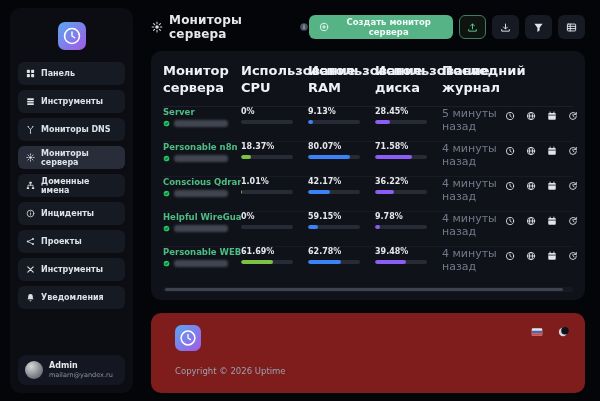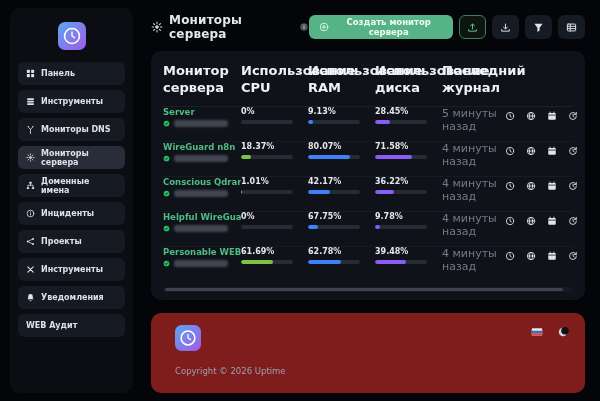--- a/index.html
+++ b/index.html
@@ -187,24 +187,28 @@
         </div>
         <div class="side-item">
           <span class="ic">
             <svg viewBox="0 0 16 16">
               <path fill="currentColor" d="M8 1.8a4.1 4.1 0 0 0-4.1 4.1v3L2.6 11.2h10.8L12.1 8.9v-3A4.1 4.1 0 0 0 8 1.8z"></path>
               <path fill="none" stroke="currentColor" stroke-width="1.4" stroke-linecap="round" stroke-linejoin="round" d="M6.7 13.2a1.4 1.4 0 0 0 2.6 0"></path>
             </svg>
           </span>
           <span>Уведомления</span>
         </div>
-        <div class="side-item">
-          <span>WEB Аудит</span>
-        </div>
       </nav>
+    <div class="user-card">
+      <div class="avatar"></div>
+      <div>
+        <div class="user-name">Admin</div>
+        <div class="user-email">mailarn@yandex.ru</div>
+      </div>
+    </div>
   </aside>
 
   <main class="main">
 
     <header class="page-header">
       <div class="title-wrap">
         <span class="ic title-ic" id="title-icon">
             <svg viewBox="0 0 16 16">
               <circle cx="8" cy="8" r="2.4" fill="currentColor"></circle>
               <path fill="none" stroke="currentColor" stroke-width="1.4" stroke-linecap="round" stroke-linejoin="round" d="M8 1.5v2.2M8 12.3v2.2M1.5 8h2.2M12.3 8h2.2M3.4 3.4l1.5 1.5M11.1 11.1l1.5 1.5M12.6 3.4l-1.5 1.5M4.9 11.1l-1.5 1.5"></path>
@@ -338,21 +342,21 @@
                     <path fill="none" stroke="currentColor" stroke-width="1.4" stroke-linecap="round" stroke-linejoin="round" d="M13.5 8A5.5 5.5 0 1 1 8 2.5c2.1 0 3.9 1.1 4.9 2.8"></path>
                     <path fill="none" stroke="currentColor" stroke-width="1.4" stroke-linecap="round" stroke-linejoin="round" d="M13.2 2.2v3.2H10"></path>
                     <path fill="none" stroke="currentColor" stroke-width="1.4" stroke-linecap="round" stroke-linejoin="round" d="M8 5.4V8l1.9 1.3"></path>
                   </svg>
                 </span>
               </button>
             </div>
           </div>
           <div class="trow">
             <div class="c-name">
-              <div class="mon-name">WireGuard n8n</div>
+              <div class="mon-name">Personable n8n</div>
               <div class="mon-sub">
                 <span class="ic">
                   <svg viewBox="0 0 16 16">
                     <circle cx="8" cy="8" r="6.5" fill="#22c55e"></circle>
                     <path d="M5.1 8.3l2 2 3.8-4.2" stroke="#0b0d13" stroke-width="1.8" fill="none" stroke-linecap="round" stroke-linejoin="round"></path>
                   </svg>
                 </span>
                 <div class="blur-pill"></div>
               </div>
             </div>
@@ -496,21 +500,21 @@
                 <div class="blur-pill"></div>
               </div>
             </div>
             <div class="c-usage">
               <div class="u-val">0%</div>
               <div class="bar">
                 <div class="fill" style="width: 0%; background: rgb(124, 194, 67);"></div>
               </div>
             </div>
             <div class="c-usage">
-              <div class="u-val">67.75%</div>
+              <div class="u-val">59.15%</div>
               <div class="bar">
                 <div class="fill" style="width: 19.41%; background: rgb(59, 130, 246);"></div>
               </div>
             </div>
             <div class="c-usage">
               <div class="u-val">9.78%</div>
               <div class="bar">
                 <div class="fill" style="width: 9.78%; background: rgb(139, 92, 246);"></div>
               </div>
             </div>

